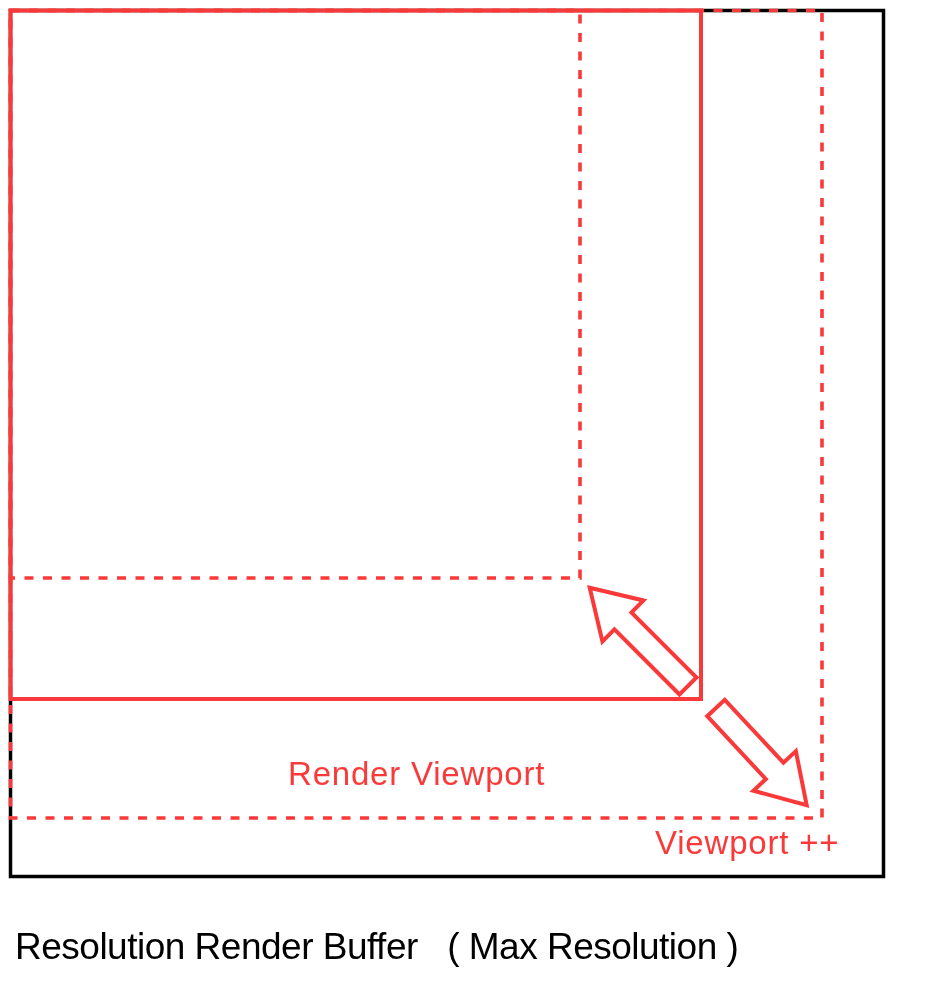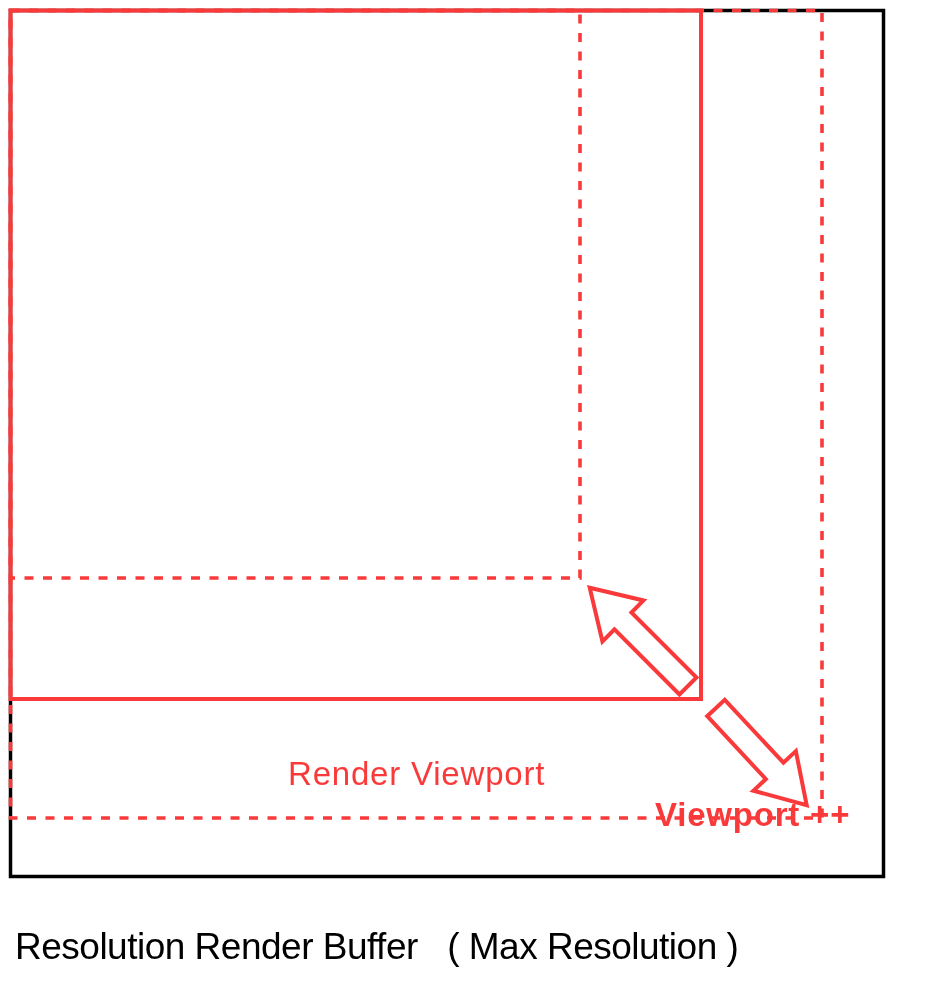--- a/index.html
+++ b/index.html
@@ -59,21 +59,21 @@
     font-size: 33px;
     letter-spacing: 0.8px;
   }
   .label-caption {
     color: var(--line-black);
     font-size: 37px;
     letter-spacing: -0.5px;
   }
   .pos-viewport-minus { left: 329px; top: 503px; }
   .pos-render-viewport { left: 288px; top: 713px; margin-top: 44px; }
-  .pos-viewport-plus { left: 655px; top: 798px; font-weight: bold; }
+  .pos-viewport-plus { left: 655px; top: 826px; }
   .pos-caption { left: 15px; top: 928px; }
 </style>
 </head>
 <body>
 
 <div class="canvas">
 
   <svg class="diagram-svg" viewBox="0 0 941 986" xmlns="http://www.w3.org/2000/svg">
 
     <rect class="buffer-outline" x="10.5" y="10.5" width="873" height="866"></rect>

